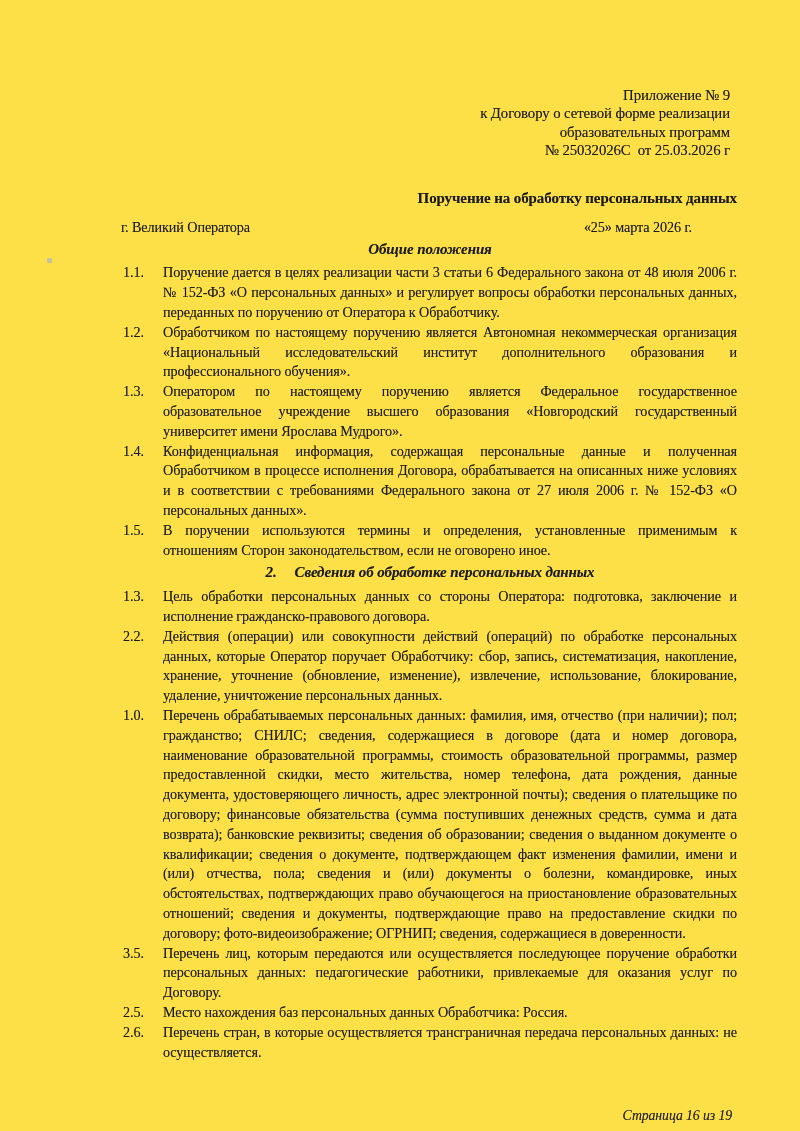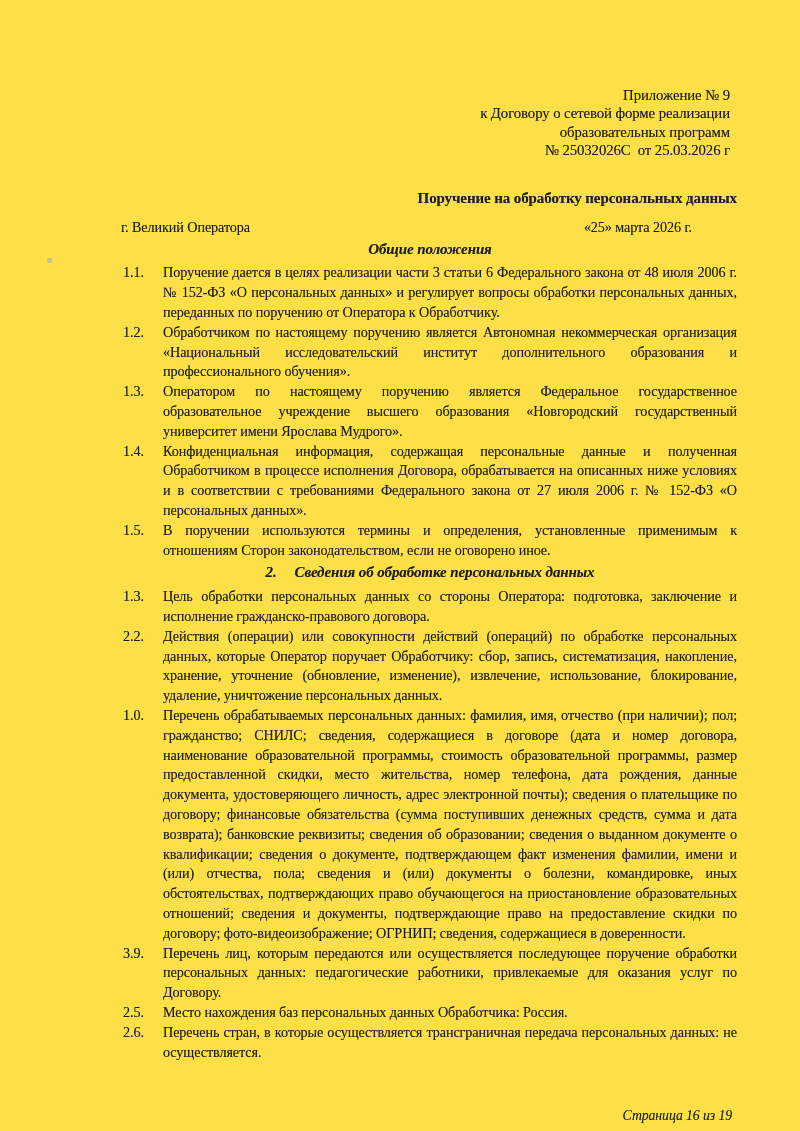--- a/index.html
+++ b/index.html
@@ -151,21 +151,21 @@
     </div>
     <div class="li">
       <span class="num">2.2.</span>
       <span class="txt">Действия (операции) или совокупности действий (операций) по обработке персональных данных, которые Оператор поручает Обработчику: сбор, запись, систематизация, накопление, хранение, уточнение (обновление, изменение), извлечение, использование, блокирование, удаление, уничтожение персональных данных.</span>
     </div>
     <div class="li">
       <span class="num">1.0.</span>
       <span class="txt">Перечень обрабатываемых персональных данных: фамилия, имя, отчество (при наличии); пол; гражданство; СНИЛС; сведения, содержащиеся в договоре (дата и номер договора, наименование образовательной программы, стоимость образовательной программы, размер предоставленной скидки, место жительства, номер телефона, дата рождения, данные документа, удостоверяющего личность, адрес электронной почты); сведения о плательщике по договору; финансовые обязательства (сумма поступивших денежных средств, сумма и дата возврата); банковские реквизиты; сведения об образовании; сведения о выданном документе о квалификации; сведения о документе, подтверждающем факт изменения фамилии, имени и (или) отчества, пола; сведения и (или) документы о болезни, командировке, иных обстоятельствах, подтверждающих право обучающегося на приостановление образовательных отношений; сведения и документы, подтверждающие право на предоставление скидки по договору; фото-видеоизображение; ОГРНИП; сведения, содержащиеся в доверенности.</span>
     </div>
     <div class="li">
-      <span class="num">3.9.</span>
+      <span class="num">3.5.</span>
       <span class="txt">Перечень лиц, которым передаются или осуществляется последующее поручение обработки персональных данных: педагогические работники, привлекаемые для оказания услуг по Договору.</span>
     </div>
     <div class="li">
       <span class="num">2.5.</span>
       <span class="txt">Место нахождения баз персональных данных Обработчика: Россия.</span>
     </div>
     <div class="li">
       <span class="num">2.6.</span>
       <span class="txt">Перечень стран, в которые осуществляется трансграничная передача персональных данных: не осуществляется.</span>
     </div>

